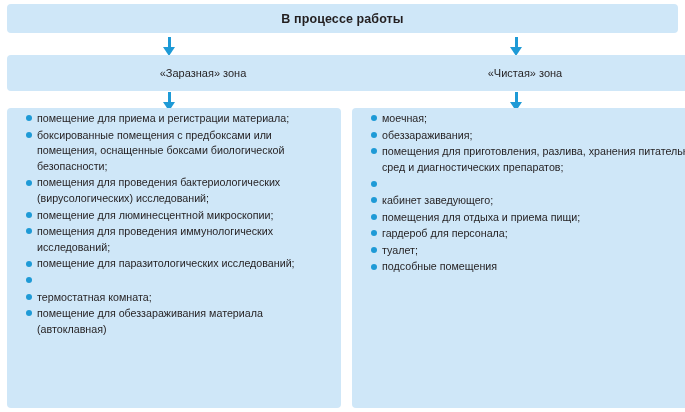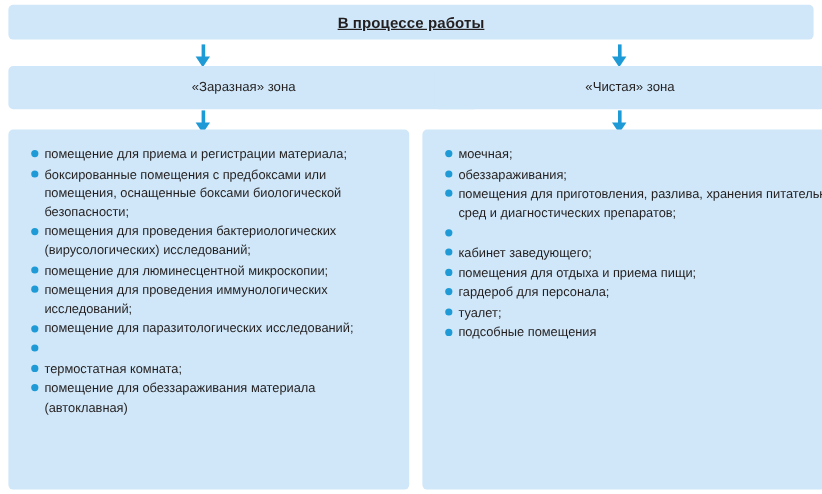--- a/index.html
+++ b/index.html
@@ -39,21 +39,20 @@
     display: flex;
     align-items: center;
     justify-content: center;
   }
   .header-title {
     font-size: 12.5px;
     font-weight: bold;
     color: #231f20;
     letter-spacing: 0.1px;
     white-space: nowrap;
-    text-decoration: underline;
   }
 
   
   .zone-box {
     top: 55px;
     height: 36px;
     display: flex;
     align-items: center;
     justify-content: center;
   }
@@ -63,21 +62,21 @@
   .zone-label {
     font-size: 11px;
     color: #231f20;
     white-space: nowrap;
   }
 
   
   .list-box {
     top: 108px;
     height: 300px;
-    padding: 14px 10px 8px 10px;
+    padding: 3px 10px 8px 10px;
   }
   .list-box.left  { left: 7px;   width: 334px; }
   .list-box.right { left: 352px; width: 372px; }
 
   ul.items {
     list-style: none;
     margin: 0;
     padding: 0;
   }
   ul.items li {

